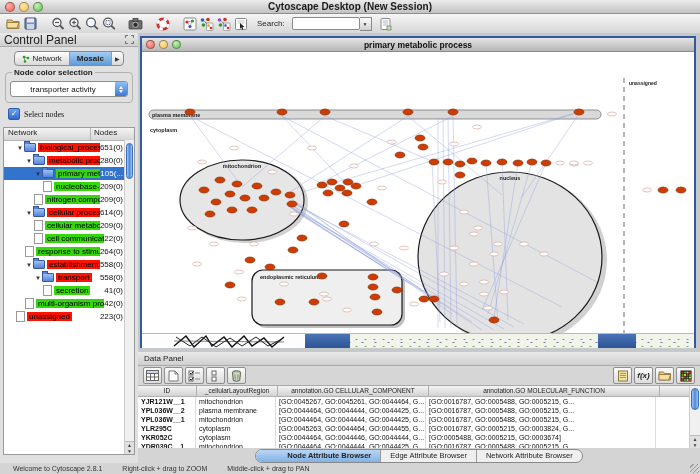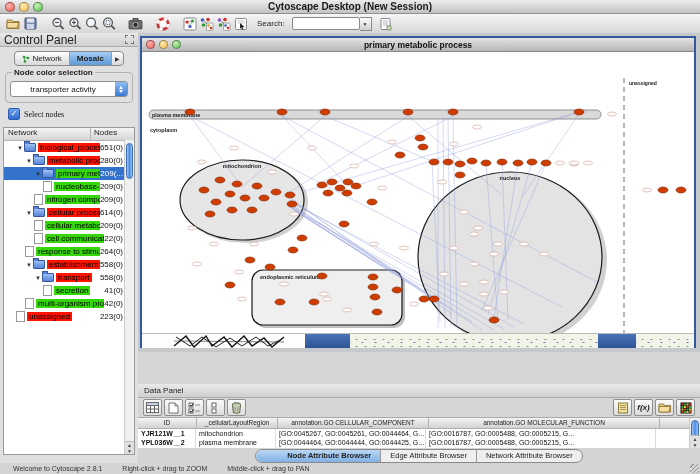--- a/index.html
+++ b/index.html
@@ -110,21 +110,21 @@
   .frag.dots{flex:1;background:#f2f4ea;
     background-image:radial-gradient(#7aa06a 0.8px,transparent 1.2px),
       radial-gradient(#6a7ab0 0.8px,transparent 1.2px);
     background-size:9px 7px,13px 9px;background-position:2px 2px,6px 4px;}
   .frag.gap{width:30px;background:#fdfdfd;}
 
   
   .data-panel{position:absolute;left:138px;top:352px;width:562px;height:96px;
     background:#d6d6d6;display:flex;flex-direction:column;}
   .dp-header{height:13px;background:linear-gradient(#e9e9e9,#cfcfcf);
-    border-bottom:1px solid #aaa;display:flex;align-items:center;padding:0 6px;flex:none;margin-top:32px;}
+    border-bottom:1px solid #aaa;display:flex;align-items:center;padding:0 6px;flex:none;}
   .dp-header .t{font-size:8px;color:#222;}
   .dp-toolbar{height:19px;display:flex;align-items:center;padding:0 5px;gap:2px;flex:none;}
   .dbtn{width:17px;height:15px;border:1px solid #8f8f8f;border-radius:2px;
     background:linear-gradient(#fbfbfb,#dcdcdc);display:flex;align-items:center;
     justify-content:center;flex:none;}
   .dp-spacer{flex:1;}
   .tbl{flex:1;background:#fff;border-top:1px solid #aaa;position:relative;overflow:hidden;}
   .tbl-head{display:flex;height:10px;background:linear-gradient(#f4f4f4,#d2d2d2);
     border-bottom:1px solid #b0b0b0;font-size:6.5px;color:#222;}
   .tbl-head .hc{border-right:1px solid #b0b0b0;overflow:hidden;white-space:nowrap;
@@ -337,21 +337,21 @@
             <span class="tarrow">▼</span>
             <span class="icon-folder"></span>
             <span class="tlabel bg-red">metabolic process</span>
             <span class="cnt">280(0)</span>
           </div>
           <div class="trow sel">
             <span class="tindent" style="width: 30px;"></span>
             <span class="tarrow">▼</span>
             <span class="icon-folder"></span>
             <span class="tlabel bg-green">primary metabo</span>
-            <span class="cnt">209(...</span>
+            <span class="cnt">105(...</span>
           </div>
           <div class="trow">
             <span class="tindent" style="width: 39px;"></span>
             <span class="icon-doc"></span>
             <span class="tlabel bg-green">nucleobase-</span>
             <span class="cnt">209(0)</span>
           </div>
           <div class="trow">
             <span class="tindent" style="width: 30px;"></span>
             <span class="icon-doc"></span>

